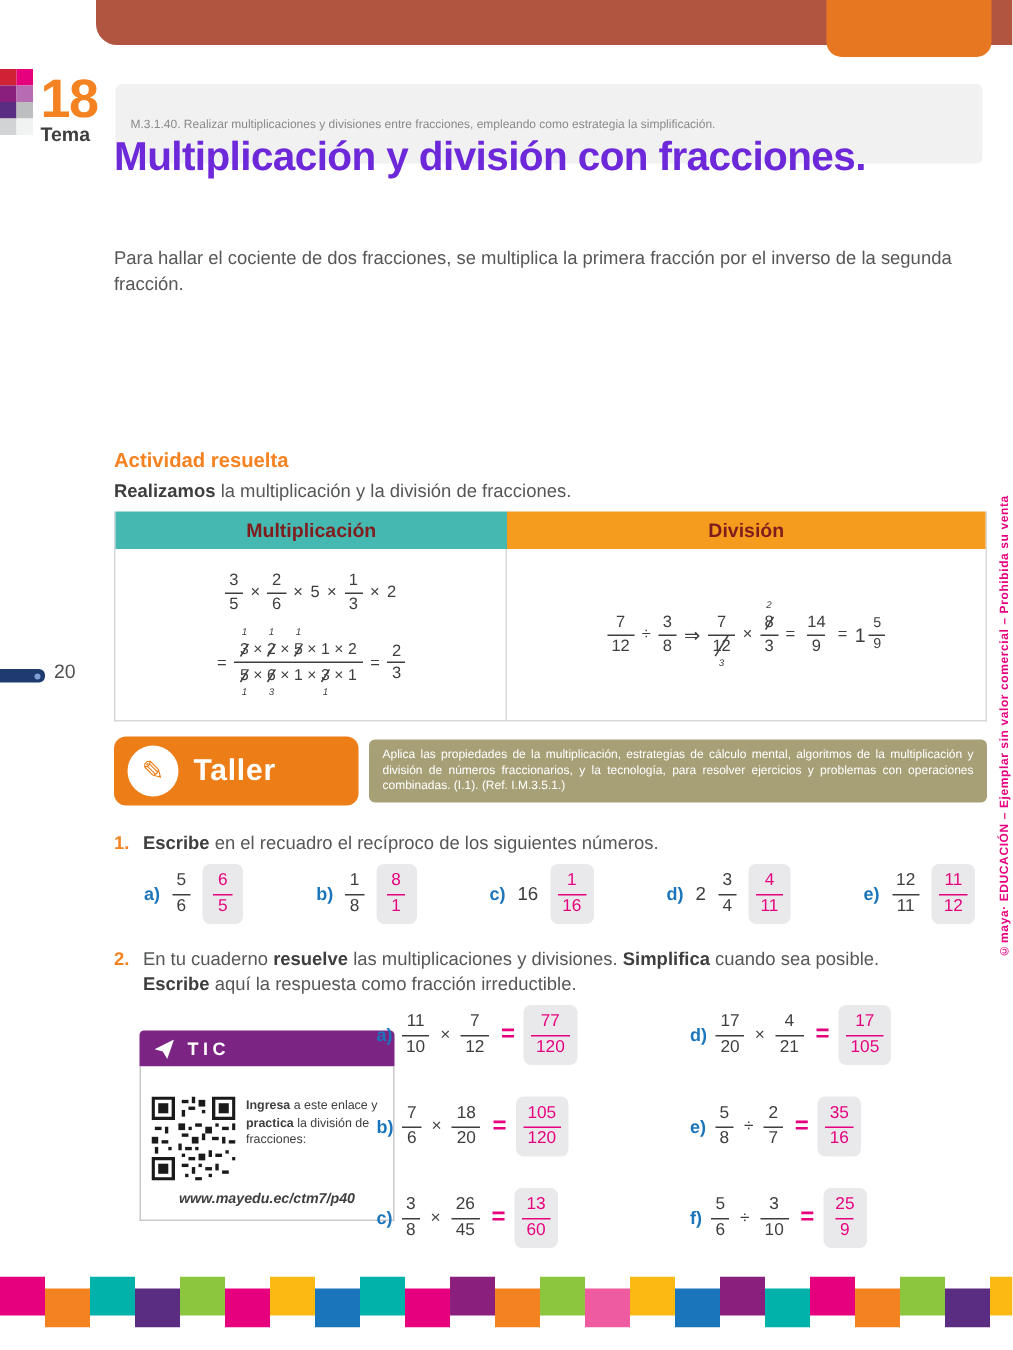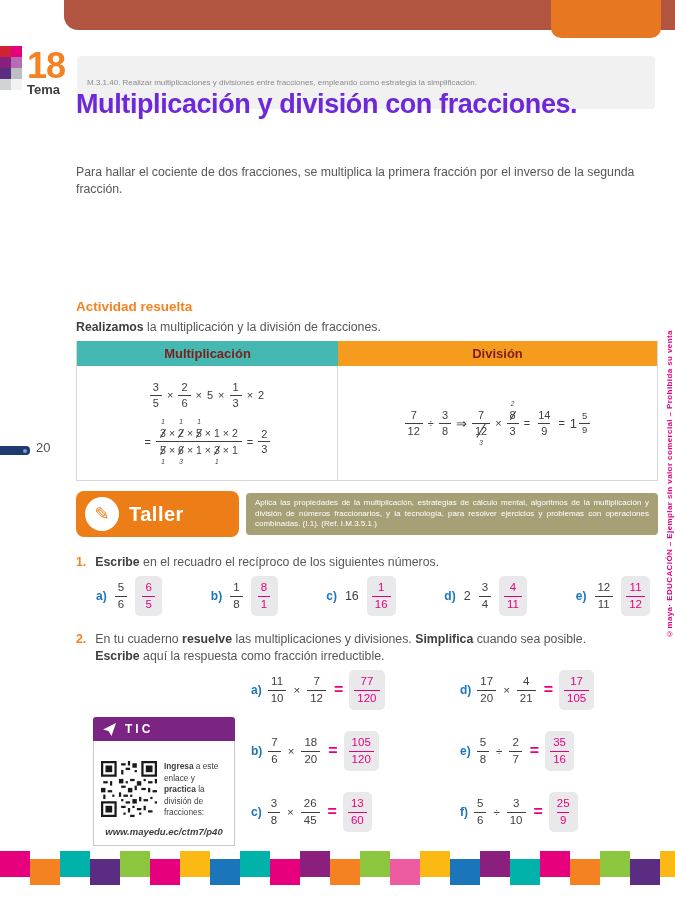--- a/index.html
+++ b/index.html
@@ -86,21 +86,21 @@
   .ansbox { min-width:27px; height:40px; background:#e9e9eb; border-radius:5px; display:inline-flex; align-items:center; justify-content:center; padding:0 5px; }
   .pinkf { color:#e6007e; font-size:11.5px; }
 
   .ex2-col { position:absolute; display:flex; flex-direction:column; gap:21px; }
   #ex2-col1 { left:251px; top:670px; }
   #ex2-col2 { left:460px; top:670px; }
   .ex2-item { display:flex; align-items:center; gap:6px; }
   .ex2-item .eq { color:#e6007e; font-weight:bold; margin-left:2px; }
 
   
-  .tic { position:absolute; left:93px; top:717px; width:142px; }
+  .tic { position:absolute; left:93px; top:687px; width:170px; }
   .tic-header { background:#7c2483; height:24px; border-radius:3px 3px 0 0; display:flex; align-items:center; gap:9px; padding:0 10px; }
   .tic-label { color:#fff; font-weight:bold; font-size:12px; letter-spacing:3px; }
   .tic-body { border:1px solid #c9c9c9; border-top:none; background:#fff; padding:7px 7px 8px; }
   .tic-row { display:flex; gap:7px;margin-top:13px; }
   .qr { width:56px; height:56px; flex:0 0 auto; }
   .tic-text { font-size:8.3px; color:#3f3e3e; line-height:1.4; }
   .tic-url { margin-top:7px; text-align:center; font-style:italic; font-weight:bold; font-size:9.5px; color:#3f3e3e; }
 
   
   .credit { position:absolute; right:1px; top:288px; height:350px; writing-mode:vertical-rl; transform:rotate(180deg); color:#e6007e; font-size:8px; letter-spacing:.4px; font-weight:bold; white-space:nowrap; }

